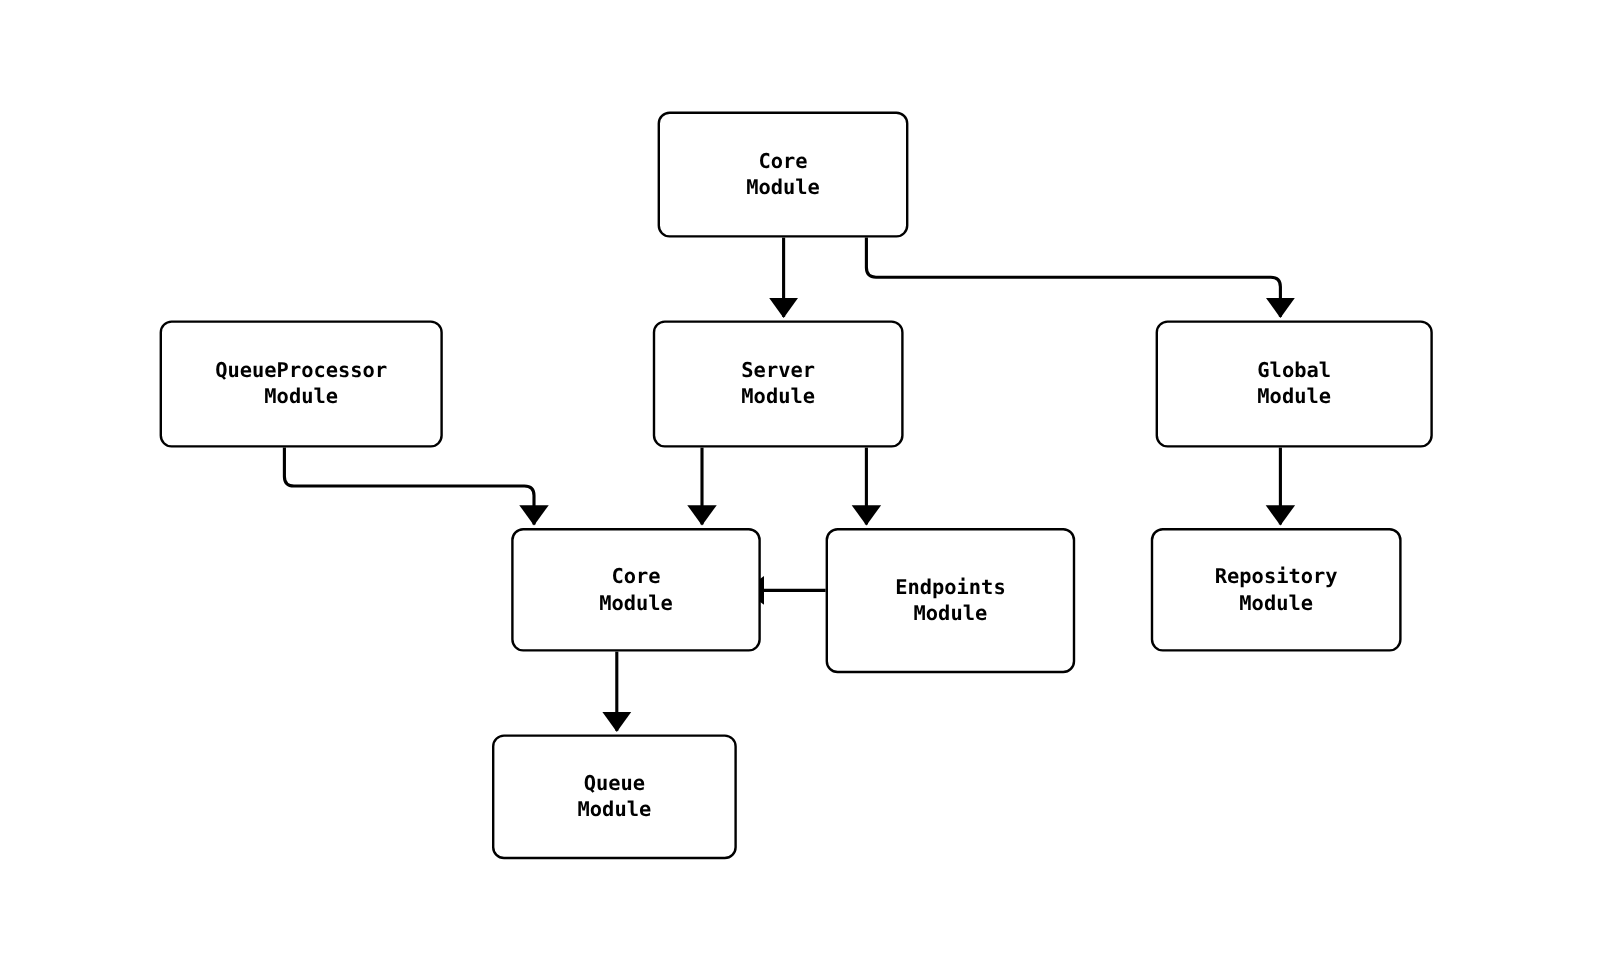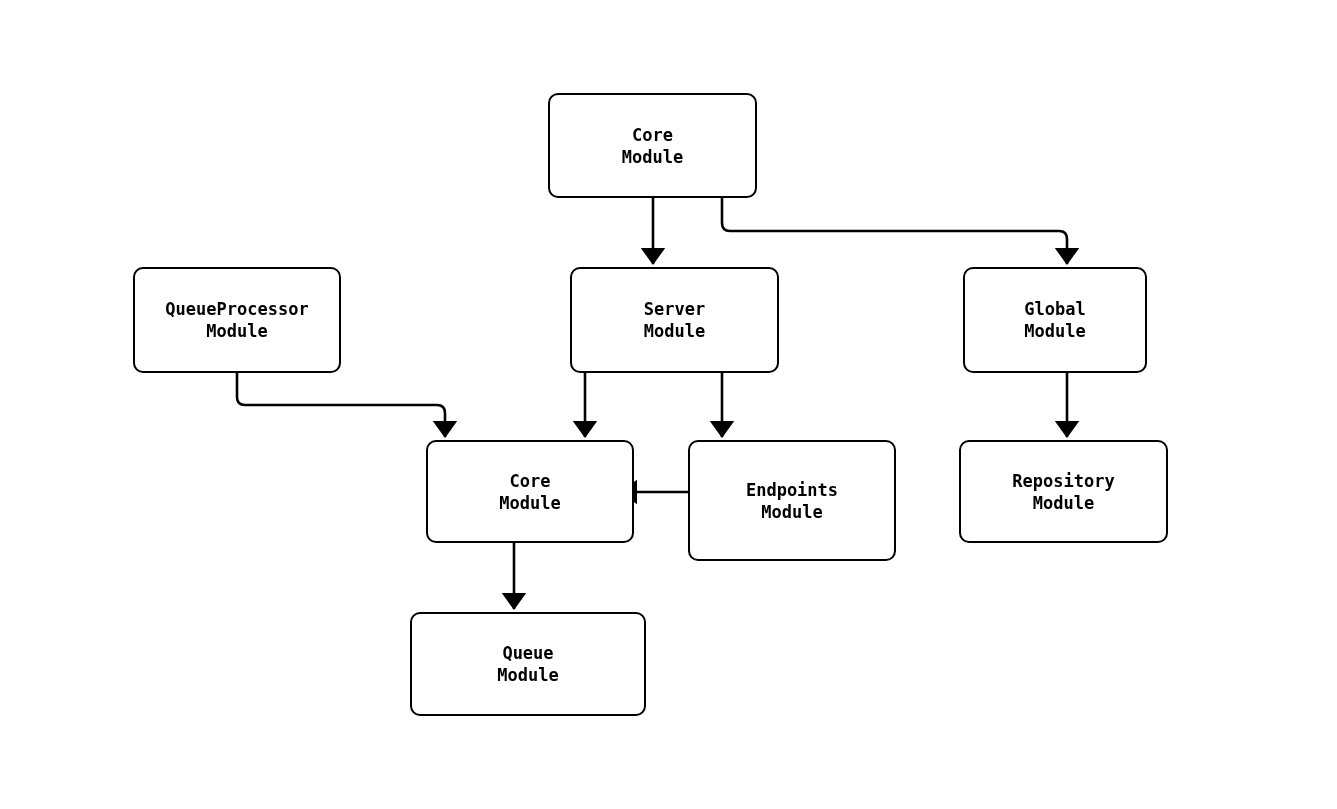--- a/index.html
+++ b/index.html
@@ -67,35 +67,35 @@
       <path d="M514,543 L514,609" class="edge" marker-end="url(#arrow)"></path>
     </svg>
 
   <div class="node" style="left: 548px; top: 93px; width: 209px; height: 105px;">
     <div class="label">
       <span>Core</span>
       <span>Module</span>
     </div>
   </div>
 
-  <div class="node" style="left: 133px; top: 267px; width: 208px; height: 106px;">
+  <div class="node" style="left: 133px; top: 267px; width: 236px; height: 106px;">
     <div class="label">
       <span>QueueProcessor</span>
       <span>Module</span>
     </div>
   </div>
 
-  <div class="node" style="left: 570px; top: 267px; width: 209px; height: 106px;">
+  <div class="node" style="left: 544px; top: 267px; width: 209px; height: 106px;">
     <div class="label">
       <span>Server</span>
       <span>Module</span>
     </div>
   </div>
 
-  <div class="node" style="left: 963px; top: 267px; width: 184px; height: 106px; align-items: center;">
+  <div class="node" style="left: 963px; top: 267px; width: 231px; height: 106px; align-items: center;">
     <div class="label">
       <span>Global</span>
       <span>Module</span>
     </div>
   </div>
 
   <div class="node" style="left: 426px; top: 440px; width: 208px; height: 103px;">
     <div class="label">
       <span>Core</span>
       <span>Module</span>
@@ -109,20 +109,20 @@
     </div>
   </div>
 
   <div class="node" style="left: 959px; top: 440px; width: 209px; height: 103px;">
     <div class="label">
       <span>Repository</span>
       <span>Module</span>
     </div>
   </div>
 
-  <div class="node" style="left: 410px; top: 612px; width: 236px; height: 104px;">
+  <div class="node" style="left: 410px; top: 612px; width: 204px; height: 104px;">
     <div class="label">
       <span>Queue</span>
       <span>Module</span>
     </div>
   </div>
 
 </div>
 
 </body></html>

